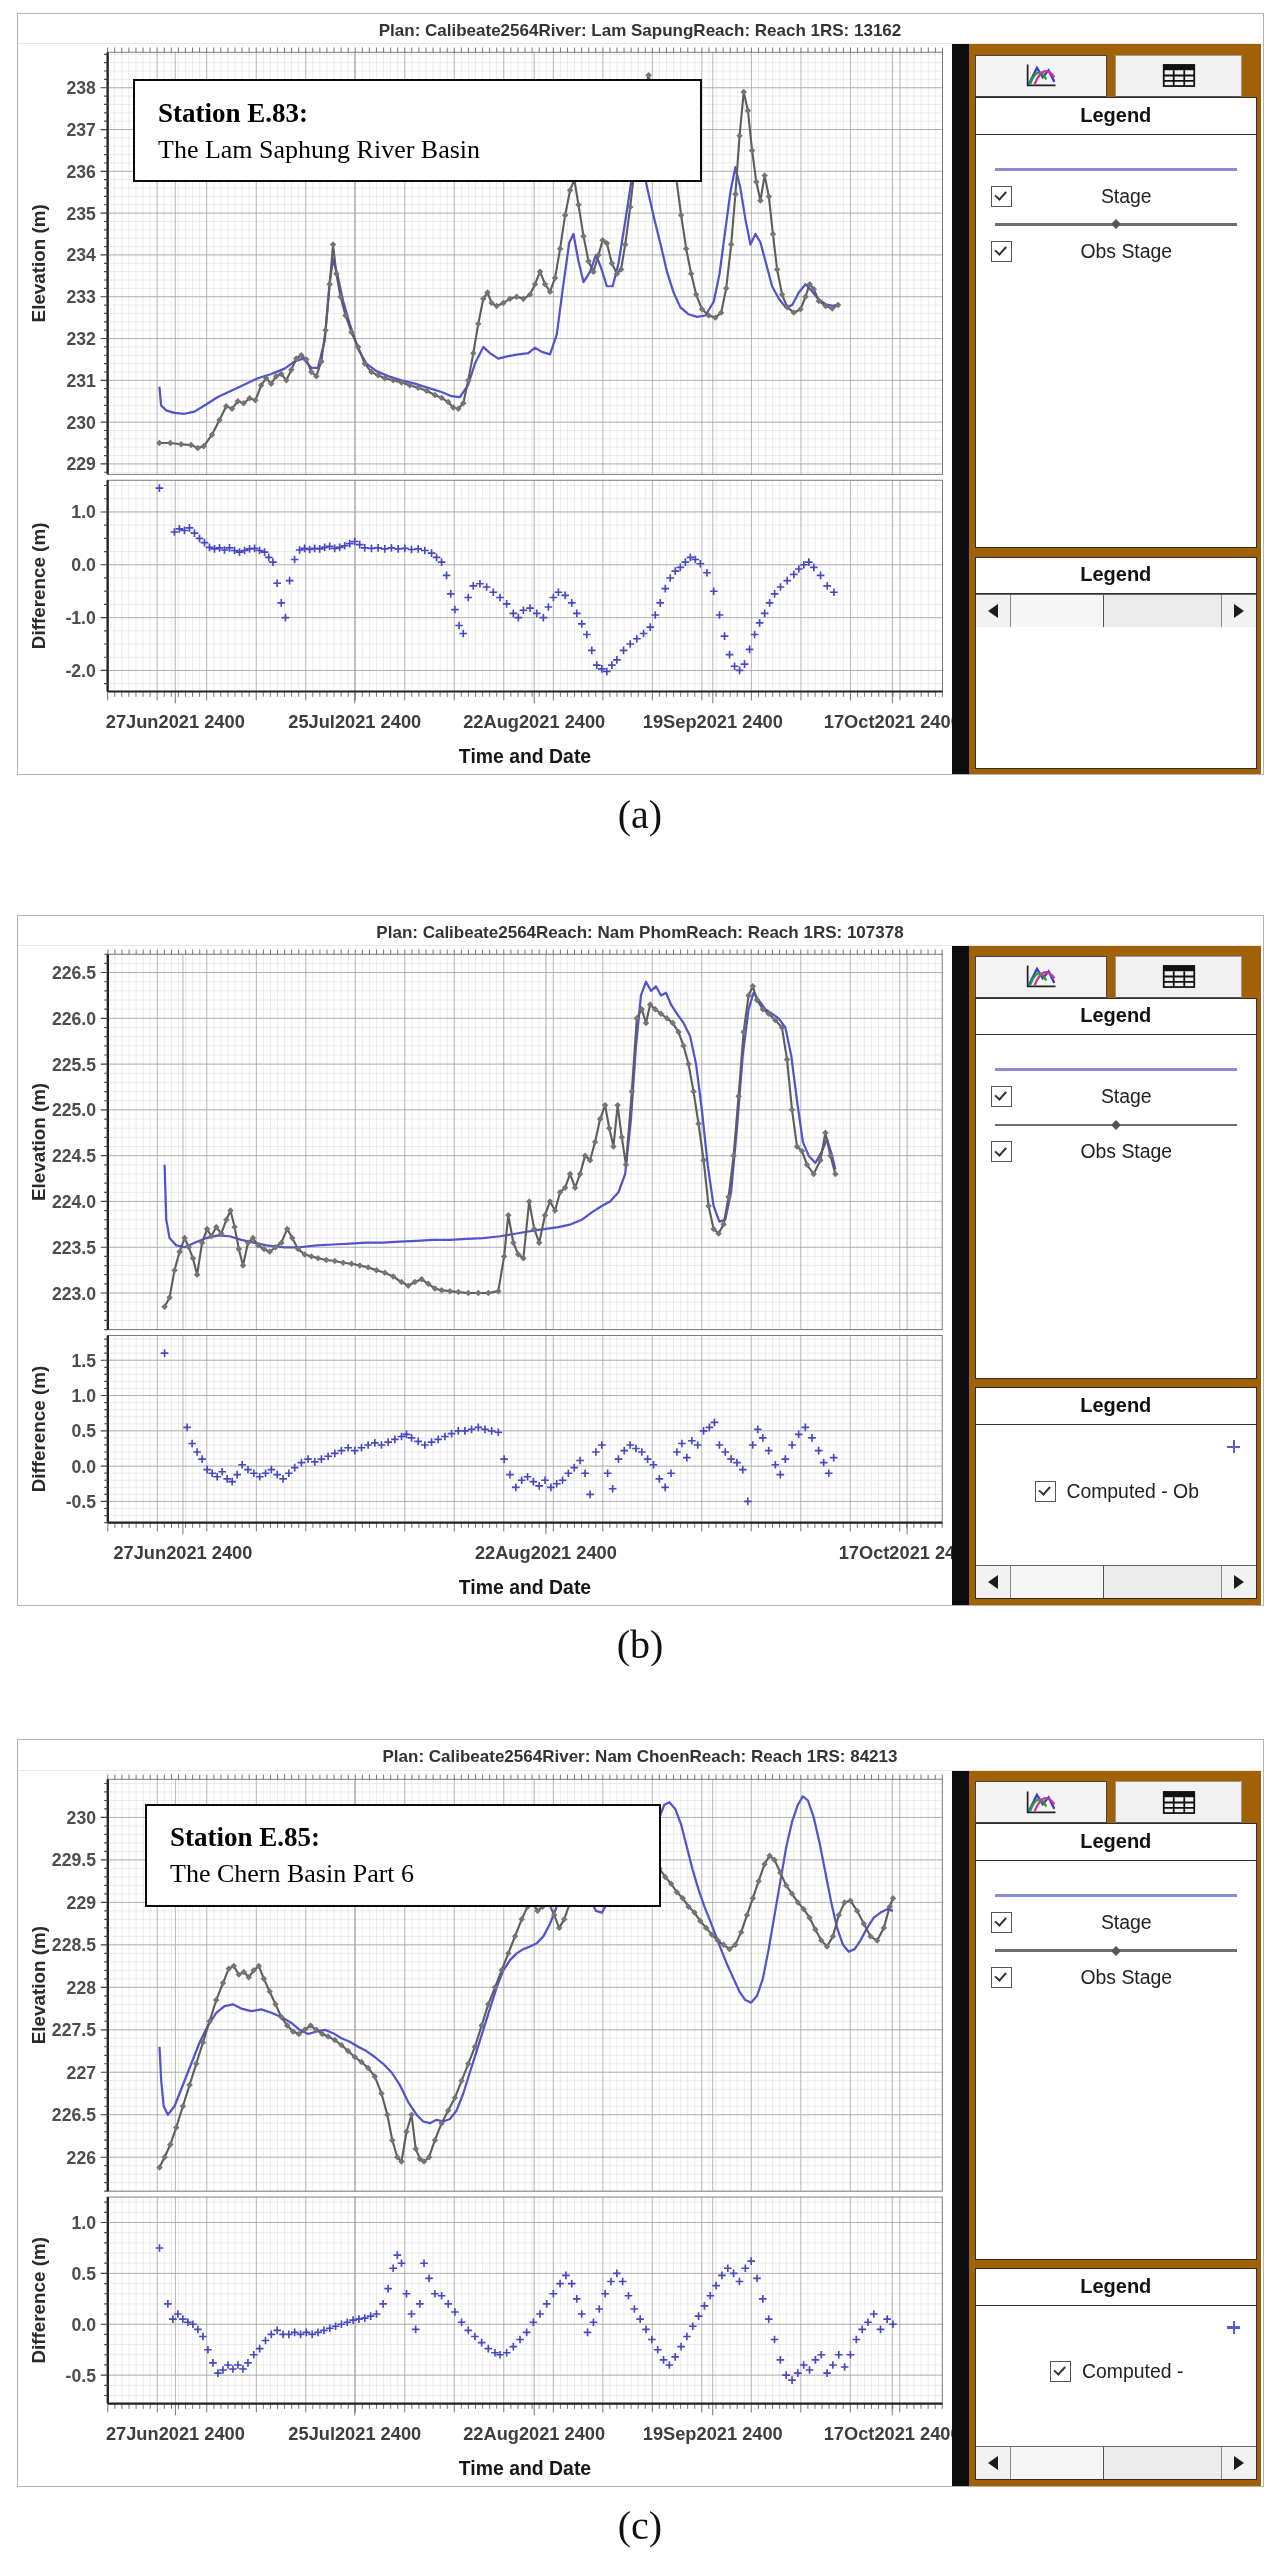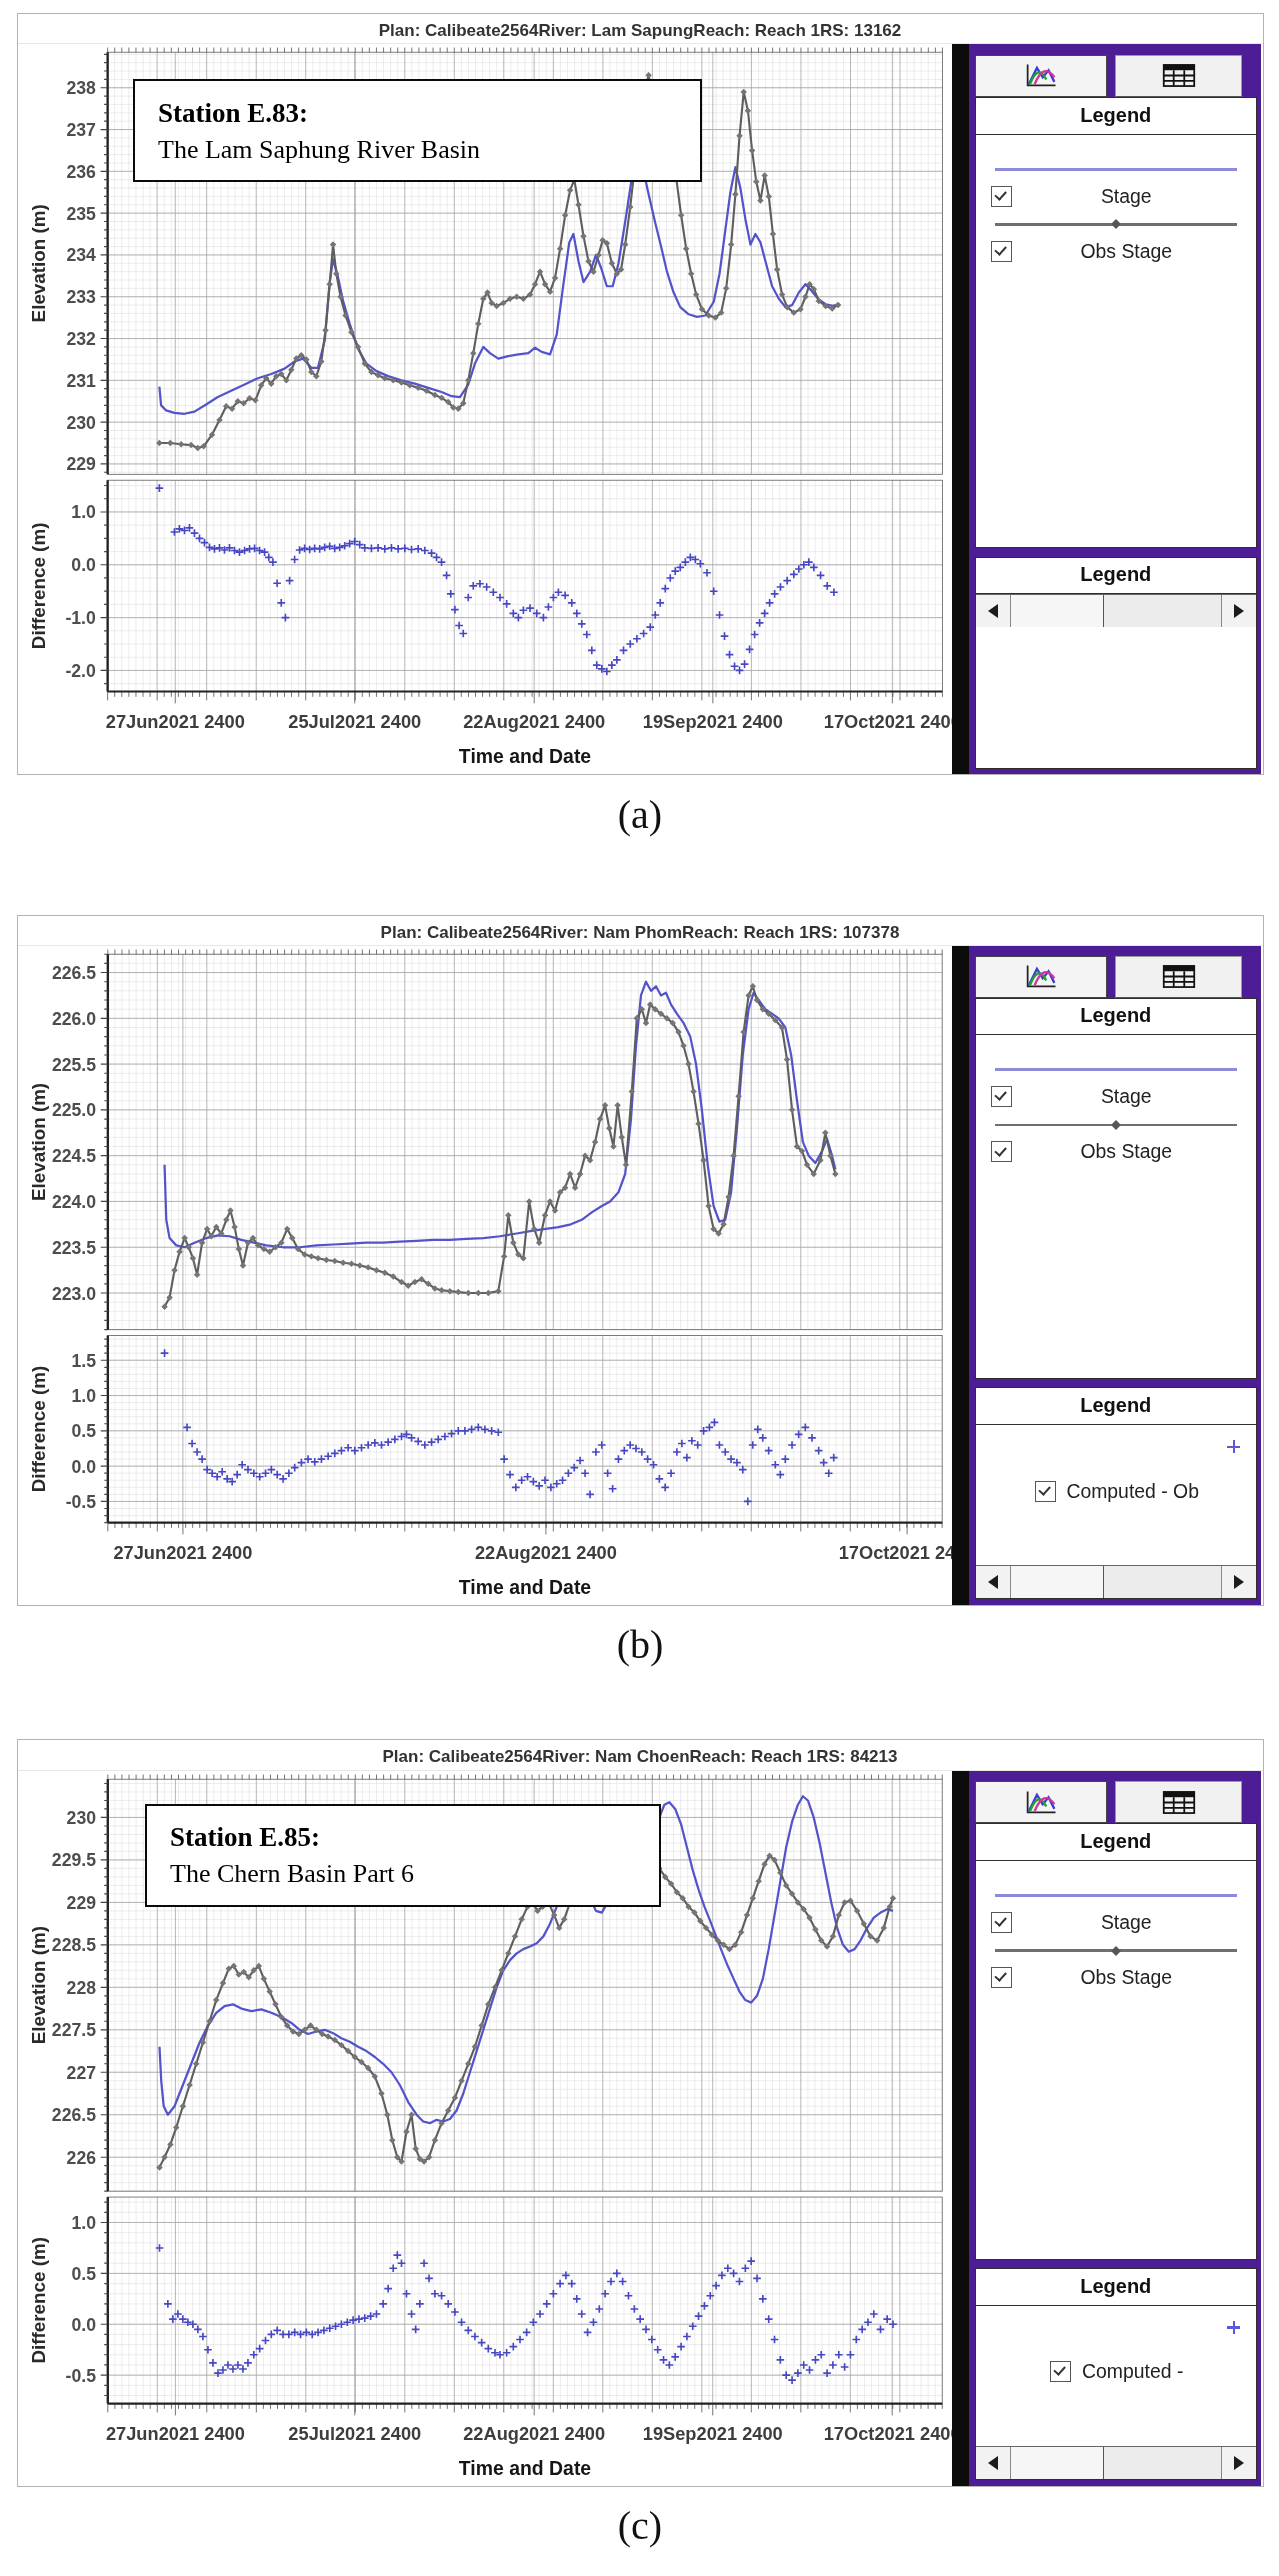--- a/index.html
+++ b/index.html
@@ -8,21 +8,21 @@
   .panel{margin:0 16.5px;}
   .fig{border:0.6px solid #b3b3b3;background:#ffffff;position:relative;}
   .fig-header{display:flex;justify-content:center;padding:7px 0 2.4px 0;font-size:17px;font-weight:bold;color:#333;border-bottom:0.6px solid #e8e8e8;}
   .fig-body{display:flex;flex-direction:row;align-items:stretch;}
   .plot-wrap{position:relative;width:934px;}
   .plot-svg{display:block;}
   .station-box{position:absolute;border:2.9px solid #0a0a0a;background:#ffffff;padding:5.9px 23.5px 15.3px 23.5px;z-index:3;font-family:"Liberation Serif","DejaVu Serif",serif;}
   .station-line1{font-size:27px;font-weight:bold;color:#000;margin-top:10.6px;}
   .station-line2{font-size:26px;font-weight:normal;color:#000;margin-top:6px;white-space:nowrap;}
   .vbar{width:17.7px;background:#0c0c0c;}
-  .legend-col{width:292px;display:flex;flex-direction:column;background:#4c1d95;padding:3.5px 4.7px 5.9px 5.9px;box-sizing:border-box;}
+  .legend-col{width:292px;display:flex;flex-direction:column;background:#a16207;padding:3.5px 4.7px 5.9px 5.9px;box-sizing:border-box;}
   .tabs-row{display:flex;align-items:flex-end;gap:8.2px;height:49px;margin-bottom:0;}
   .tab{height:42px;display:flex;align-items:center;justify-content:center;box-sizing:border-box;}
   .tab.chart-tab{width:132px;border:1.8px solid #444;background:#f4f4f4;}
   .tab.table-tab{width:127px;border:0.6px solid #999;border-bottom:1.2px solid #555;background:#f1f1f1;}
   .legend-box{border:1.8px solid #2e2e2e;background:#ffffff;display:flex;flex-direction:column;box-sizing:border-box;}
   .legend-box.top{flex:1 1 60%;margin-bottom:8.2px;}
   .legend-box.bottom{flex:0 0 212px;position:relative;}
   .legend-title{font-size:20px;font-weight:bold;color:#111;text-align:center;padding:5.9px 0 7px 0;border-bottom:1.8px solid #2e2e2e;}
   .legend-items{padding:17.7px 15.3px 5.9px 15.3px;flex:1;}
   .li-swatch{height:2.9px;margin:15.3px 3.5px 14px 3.5px;position:relative;}
@@ -171,21 +171,21 @@
     </div>
     <div class="caption">(a)</div>
   </section>
 
   <div class="gap-b"></div>
 
   <section class="panel">
     <div class="fig">
       <div class="fig-header">
         <span>Plan: Calibeate2564</span>
-        <span>River: Nam Phom</span>
+        <span>Reach: Nam Phom</span>
         <span>Reach: Reach 1</span>
         <span>RS: 107378</span>
       </div>
       <div class="fig-body">
         <div class="plot-wrap">
           <svg class="plot-svg" width="934" height="659" viewBox="0 0 1586 1120">
               <rect x="152" y="14" width="1418" height="638" fill="#ffffff"></rect>
               <path d="M152 652.0H1570M152 636.4H1570M152 620.9H1570M152 605.3H1570M152 589.8H1570M152 574.2H1570M152 558.6H1570M152 543.1H1570M152 527.5H1570M152 512.0H1570M152 496.4H1570M152 480.8H1570M152 465.3H1570M152 449.7H1570M152 434.1H1570M152 418.6H1570M152 403.0H1570M152 387.5H1570M152 371.9H1570M152 356.3H1570M152 340.8H1570M152 325.2H1570M152 309.7H1570M152 294.1H1570M152 278.5H1570M152 263.0H1570M152 247.4H1570M152 231.9H1570M152 216.3H1570M152 200.7H1570M152 185.2H1570M152 169.6H1570M152 154.0H1570M152 138.5H1570M152 122.9H1570M152 107.4H1570M152 91.8H1570M152 76.2H1570M152 60.7H1570M152 45.1H1570M152 29.6H1570M152 14.0H1570M164.0 14V652M176.0 14V652M188.1 14V652M200.1 14V652M212.1 14V652M224.1 14V652M248.1 14V652M260.2 14V652M272.2 14V652M284.2 14V652M296.2 14V652M308.2 14V652M332.3 14V652M344.3 14V652M356.3 14V652M368.3 14V652M380.3 14V652M392.3 14V652M416.4 14V652M428.4 14V652M440.4 14V652M452.4 14V652M464.4 14V652M476.5 14V652M500.5 14V652M512.5 14V652M524.5 14V652M536.5 14V652M548.6 14V652M560.6 14V652M584.6 14V652M596.6 14V652M608.6 14V652M620.7 14V652M632.7 14V652M644.7 14V652M668.7 14V652M680.7 14V652M692.8 14V652M704.8 14V652M716.8 14V652M728.8 14V652M752.8 14V652M764.9 14V652M776.9 14V652M788.9 14V652M800.9 14V652M812.9 14V652M837.0 14V652M849.0 14V652M861.0 14V652M873.0 14V652M885.0 14V652M897.1 14V652M921.1 14V652M933.1 14V652M945.1 14V652M957.1 14V652M969.2 14V652M981.2 14V652M1005.2 14V652M1017.2 14V652M1029.2 14V652M1041.3 14V652M1053.3 14V652M1065.3 14V652M1089.3 14V652M1101.3 14V652M1113.4 14V652M1125.4 14V652M1137.4 14V652M1149.4 14V652M1173.4 14V652M1185.5 14V652M1197.5 14V652M1209.5 14V652M1221.5 14V652M1233.5 14V652M1257.6 14V652M1269.6 14V652M1281.6 14V652M1293.6 14V652M1305.6 14V652M1317.6 14V652M1341.7 14V652M1353.7 14V652M1365.7 14V652M1377.7 14V652M1389.7 14V652M1401.8 14V652M1425.8 14V652M1437.8 14V652M1449.8 14V652M1461.8 14V652M1473.9 14V652M1485.9 14V652M1509.9 14V652M1521.9 14V652M1533.9 14V652M1546.0 14V652M1558.0 14V652" stroke="#dedede" stroke-width="1" fill="none"></path>
               <path d="M152 589.8H1570M152 512.0H1570M152 434.1H1570M152 356.3H1570M152 278.5H1570M152 200.7H1570M152 122.9H1570M152 45.1H1570M236.1 14V652M320.2 14V652M404.4 14V652M488.5 14V652M572.6 14V652M656.7 14V652M740.8 14V652M824.9 14V652M909.1 14V652M993.2 14V652M1077.3 14V652M1161.4 14V652M1245.5 14V652M1329.7 14V652M1413.8 14V652M1497.9 14V652M279.6 14V652M896.5 14V652M1510.4 14V652" stroke="#a6a6a6" stroke-width="1.4" fill="none"></path>
               <rect x="152" y="14" width="1418" height="638" fill="none" stroke="#6b6b6b" stroke-width="1.5"></rect>

